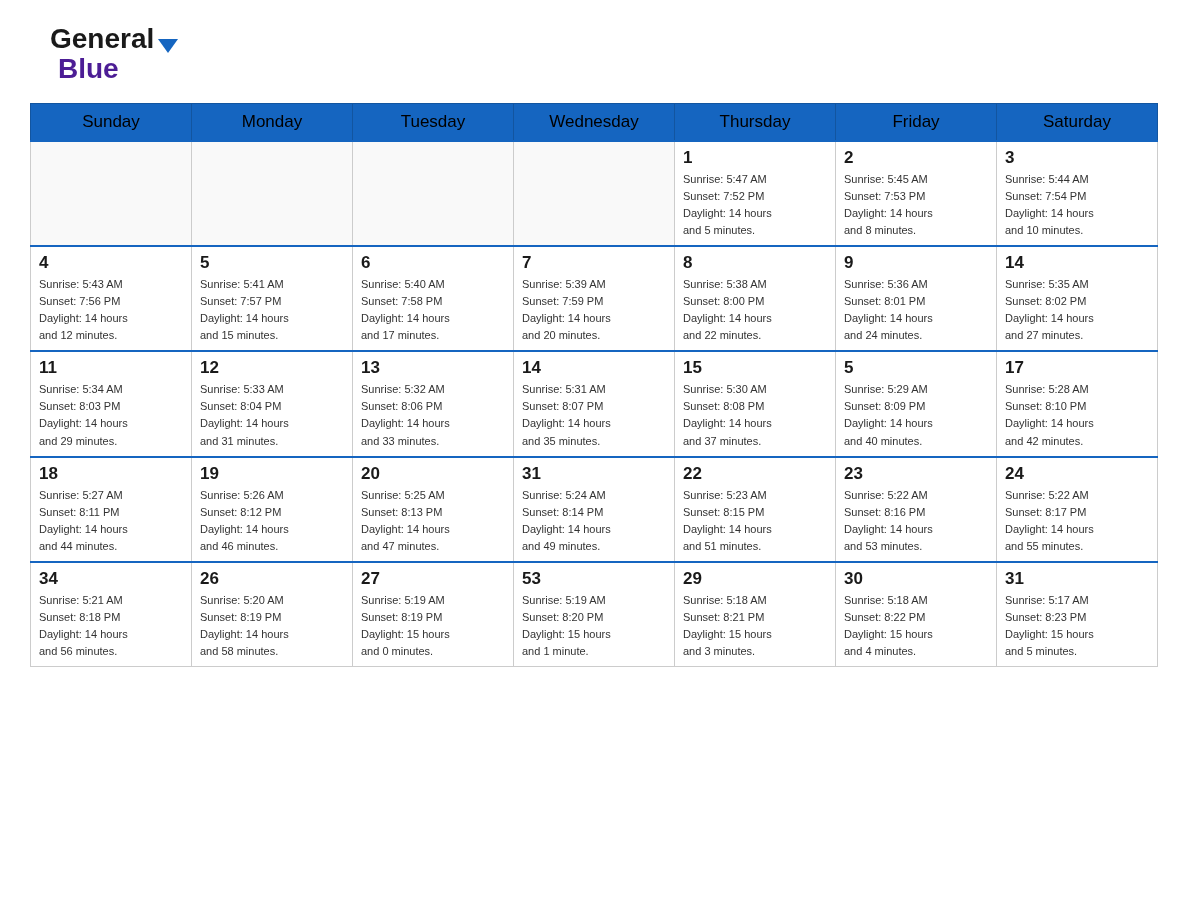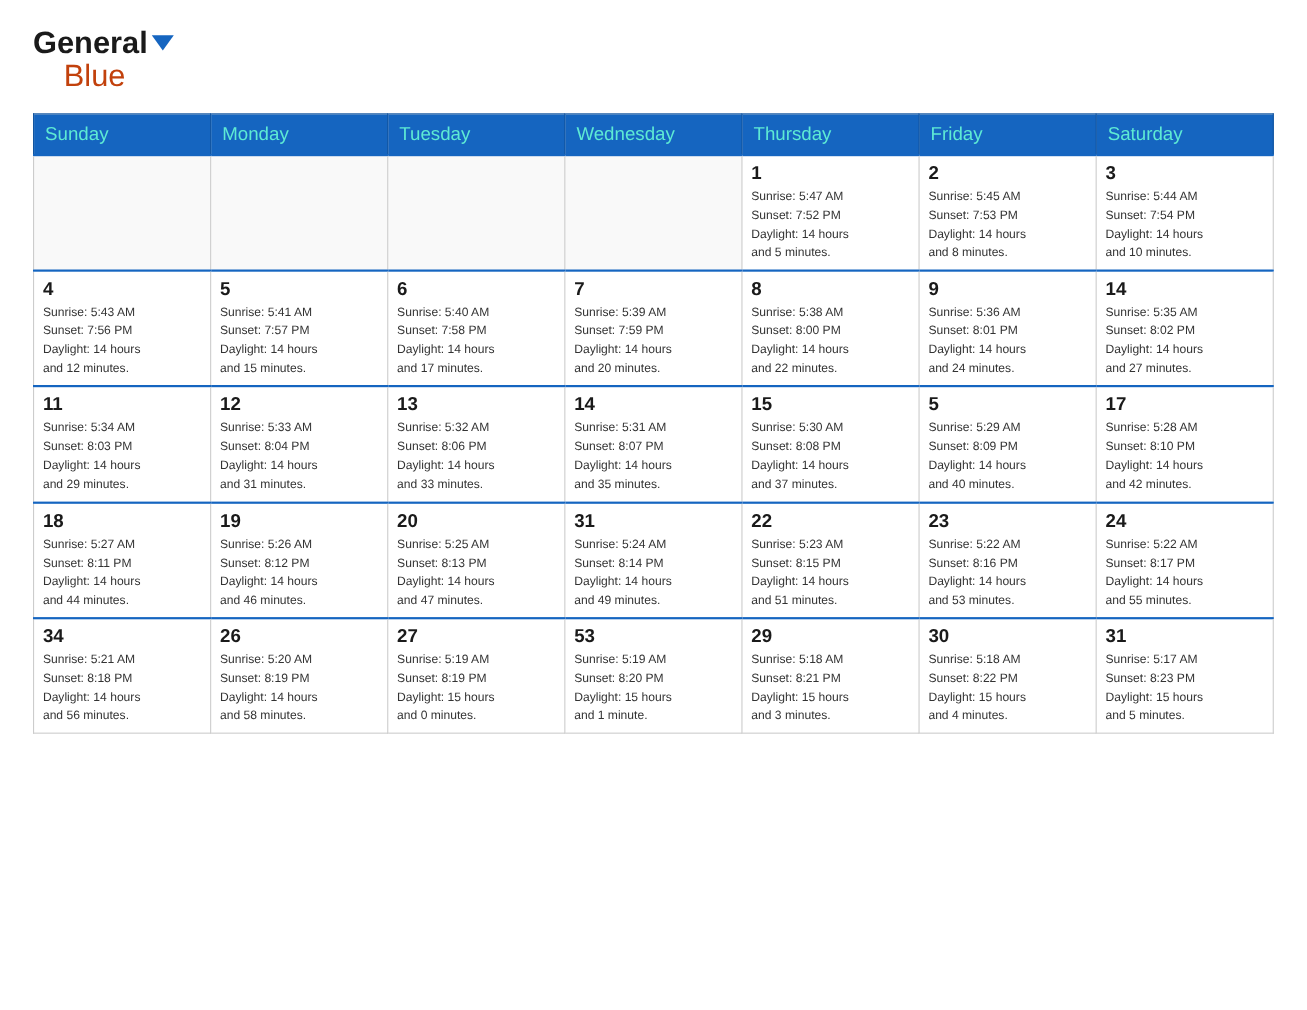--- a/index.html
+++ b/index.html
@@ -33,26 +33,27 @@
       width: 0; height: 0;
       border-left: 10px solid transparent;
       border-right: 10px solid transparent;
       border-top: 14px solid #1565c0;
       display: inline-block;
       margin-left: 4px;
       vertical-align: middle;
     }
     .logo-line {
       display: flex;
-      align-items: center;
+      align-items: flex-end;
+      margin-left: 20px;
     }
     .logo-blue-line {
-      color: #c2410c;
+      color: #4c1d95;
       font-size: 28px;
-      font-weight: normal;
+      font-weight: bold;
       padding-left: 28px;
     }
     .title-block {
       text-align: right;
     }
     .month-year {
       font-size: 52px;
       font-weight: bold;
       color: #1a1a1a;
       line-height: 1.1;
@@ -62,25 +63,25 @@
       color: #555;
       margin-top: 4px;
     }
     .calendar {
       width: 100%;
       border-collapse: collapse;
       border: 1px solid #aaa;
     }
     .calendar th {
       background-color: #1565c0;
-      color: #5eead4;
+      color: #000000;
       font-size: 17px;
       font-weight: normal;
       padding: 8px 10px;
-      text-align: left;
+      text-align: center;
       border: 1px solid #1255a0;
     }
     .calendar td {
       vertical-align: top;
       border: 1px solid #ccc;
       padding: 6px 8px;
       width: 14.28%;
       min-height: 90px;
       font-size: 13.5px;
       color: #222;

